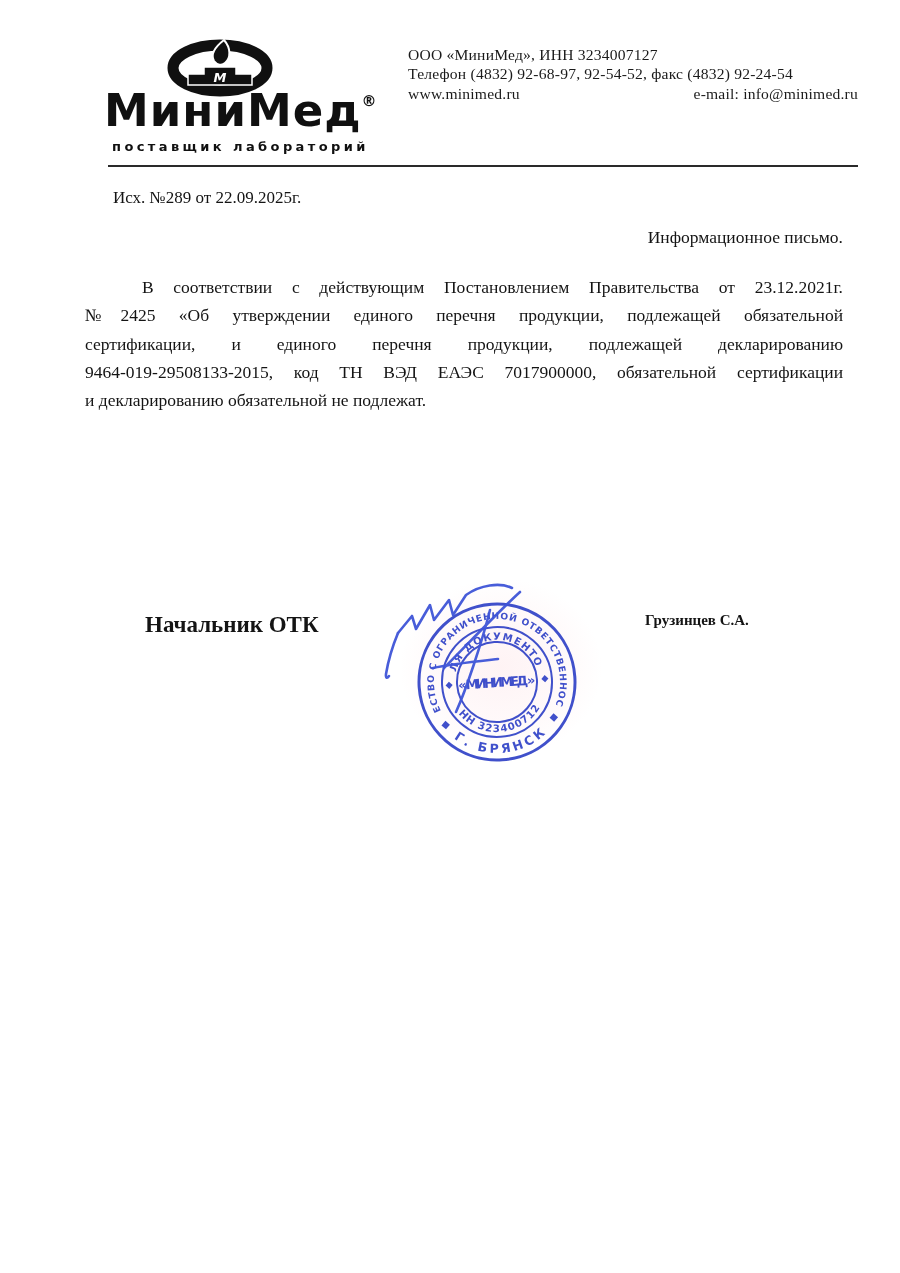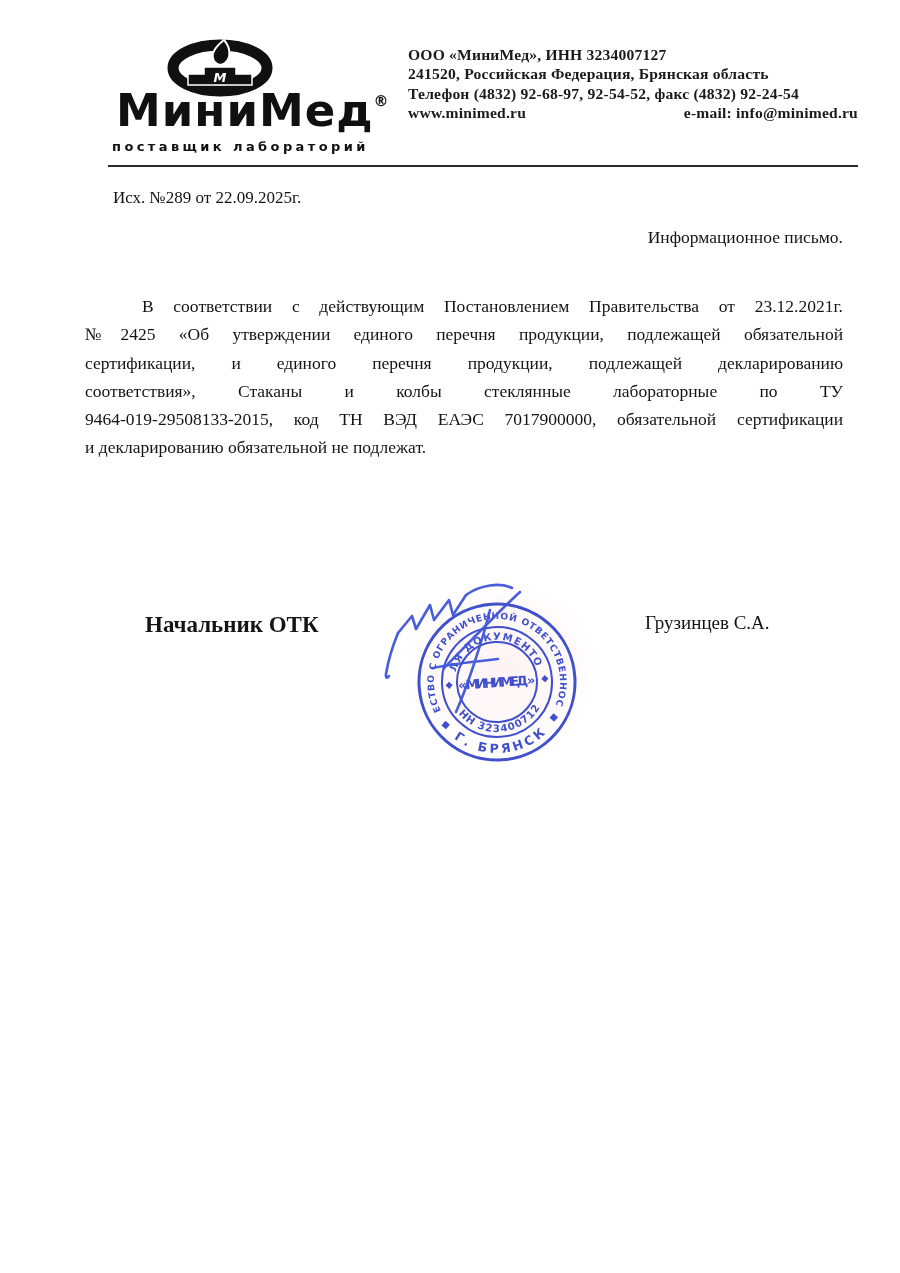--- a/index.html
+++ b/index.html
@@ -2,45 +2,45 @@
 <html><head>
 <meta charset="utf-8">
 <style>
   html,body{margin:0;padding:0;background:#ffffff;}
   .page{position:relative;width:900px;height:1273px;background:#ffffff;overflow:hidden;
         font-family:"Liberation Serif", serif;color:#141414;}
   .abs{position:absolute;}
 
   
   .emblem{left:158px;top:34px;width:128px;height:78px;}
-  .wordmark{left:116px;top:88px;width:250px;font-family:"DejaVu Sans", sans-serif;
+  .wordmark{left:104px;top:88px;width:250px;font-family:"DejaVu Sans", sans-serif;
             font-weight:bold;font-size:45px;line-height:1;letter-spacing:1px;color:#101010;
             white-space:nowrap;text-align:right;}
   .regmark{font-size:15px;vertical-align:20px;font-weight:bold;}
   .tagline{left:112px;top:139px;width:260px;font-family:"DejaVu Sans", sans-serif;
            font-weight:bold;font-size:13px;letter-spacing:3.4px;color:#101010;white-space:nowrap;}
   .hr-line{left:108px;top:165px;width:750px;height:2px;background:#2a2a2a;}
 
-  .info{left:408px;top:45px;width:450px;font-weight:bold;font-size:15.6px;
+  .info{left:408px;top:45px;width:450px;font-weight:normal;font-size:15.6px;
         line-height:19.4px;letter-spacing:0.2px;color:#1a1a1a;}
   .info .row{white-space:nowrap;}
   .info .row-split{display:flex;justify-content:space-between;align-items:flex-end;}
   .sup-a{text-decoration:underline;display:inline-block;transform:translateY(-3px);font-size:14px;}
 
   
   .ref-line{left:113px;top:188px;font-size:17px;}
   .title{left:85px;width:758px;top:227px;text-align:right;font-size:17.5px;}
   .para{left:85px;top:273px;width:758px;font-size:17.5px;line-height:28.3px;}
   .para .jline{text-align:justify;text-align-last:justify;white-space:nowrap;}
-  .para .jline.first{padding-left:57px;margin-top:19px;}
+  .para .jline.first{padding-left:57px;}
   .para .jline.last{text-align-last:left;}
 
   
   .sig-title{left:145px;top:612px;font-weight:bold;font-size:23px;white-space:nowrap;}
-  .sig-name{left:645px;top:612px;font-weight:normal;font-size:19px;white-space:nowrap;}
+  .sig-name{left:645px;top:612px;font-weight:bold;font-size:15px;white-space:nowrap;}
 
   .scan-tint{left:382px;top:562px;width:238px;height:212px;
     background:radial-gradient(closest-side, rgba(252,188,195,0.18), rgba(252,188,195,0.07) 60%, transparent 85%);}
 
   .stamp-svg{left:370px;top:560px;width:260px;height:230px;}
   .stamp-text{font-family:"DejaVu Sans", sans-serif;font-weight:bold;}
 </style>
 </head>
 <body>
 
@@ -54,37 +54,35 @@
   </svg>
 
   <div class="abs wordmark"><span>МиниМед</span><span class="regmark">®</span></div>
 
   <div class="abs tagline">поставщик лабораторий</div>
 
   <div class="abs hr-line"></div>
 
   <div class="abs info">
     <div class="row">ООО «МиниМед», ИНН 3234007127</div>
-    <div class="row">241520, Российская Федерация, Брянская область</div>
     <div class="row">Телефон (4832) 92-68-97, 92-54-52,  факс (4832) 92-24-54</div>
     <div class="row row-split">
       <span>www.minimed.ru</span>
       <span>e-mail: info@minimed.ru</span>
     </div>
   </div>
 
   <div class="abs ref-line">Исх. №289 от 22.09.2025г.</div>
 
   <div class="abs title">Информационное письмо.</div>
 
   <div class="abs para">
     <div class="jline first">В соответствии с действующим Постановлением Правительства от 23.12.2021г.</div>
     <div class="jline">№2425 «Об утверждении единого перечня продукции, подлежащей обязательной</div>
     <div class="jline">сертификации, и единого перечня продукции, подлежащей декларированию</div>
-    <div class="jline">соответствия», Стаканы и колбы стеклянные лабораторные по ТУ</div>
     <div class="jline">9464-019-29508133-2015, код ТН ВЭД ЕАЭС 7017900000, обязательной сертификации</div>
     <div class="jline last">и декларированию обязательной не подлежат.</div>
   </div>
 
   <div class="abs sig-title">Начальник ОТК</div>
   <div class="abs sig-name">Грузинцев С.А.</div>
 
   <div class="abs scan-tint"></div>
 
   <svg class="abs stamp-svg" viewBox="0 0 260 230">

